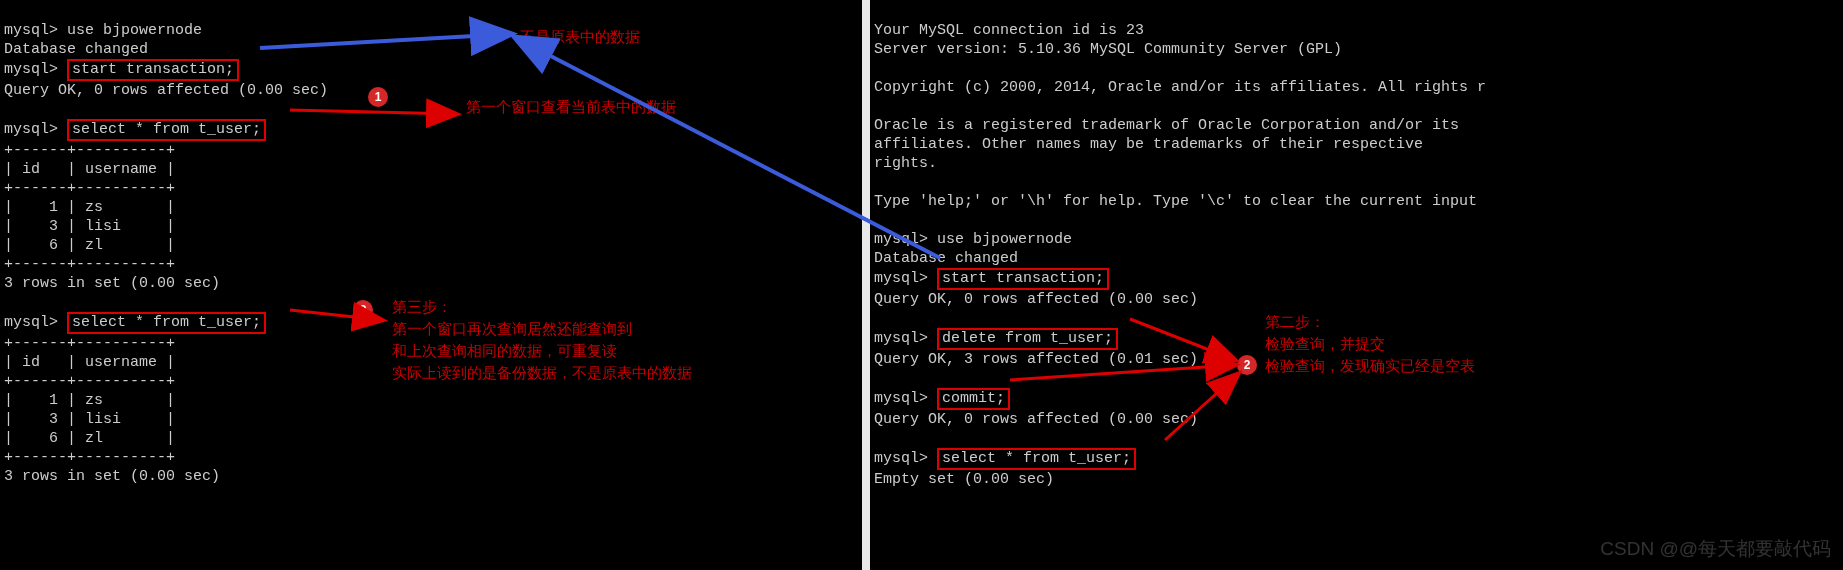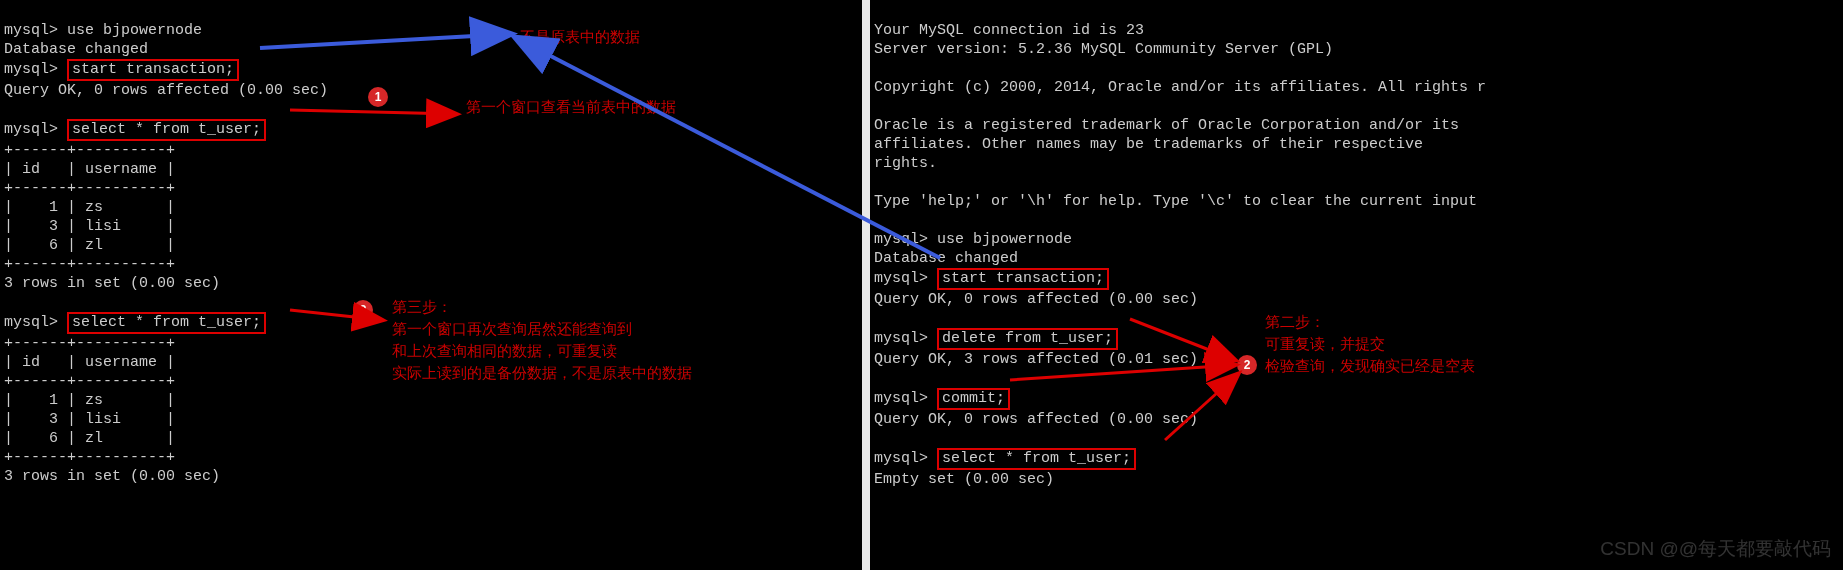--- a/index.html
+++ b/index.html
@@ -106,21 +106,21 @@
 <span class="tbl">|    1 | zs       |</span>
 <span class="tbl">|    3 | lisi     |</span>
 <span class="tbl">|    6 | zl       |</span>
 <span class="tbl">+------+----------+</span>
 <span>3 rows in set (0.00 sec)</span>
 </div>
 
 
 <div class="pane right">
 <span>Your MySQL connection id is 23</span>
-<span>Server version: 5.2.36 MySQL Community Server (GPL)</span>
+<span>Server version: 5.10.36 MySQL Community Server (GPL)</span>
 
 <span>Copyright (c) 2000, 2014, Oracle and/or its affiliates. All rights r</span>
 
 <span>Oracle is a registered trademark of Oracle Corporation and/or its</span>
 <span>affiliates. Other names may be trademarks of their respective</span>
 <span>rights.</span>
 
 <span>Type 'help;' or '\h' for help. Type '\c' to clear the current input </span>
 
 <span>mysql&gt; use bjpowernode</span>
@@ -147,21 +147,21 @@
 
 <div class="annot" style="left:392px; top:296px;">
   <div>第三步：</div>
   <div>第一个窗口再次查询居然还能查询到</div>
   <div>和上次查询相同的数据，可重复读</div>
   <div>实际上读到的是备份数据，不是原表中的数据</div>
 </div>
 
 <div class="annot" style="left:1265px; top:311px;">
   <div>第二步：</div>
-  <div>可重复读，并提交</div>
+  <div>检验查询，并提交</div>
   <div>检验查询，发现确实已经是空表</div>
 </div>
 
 
 <div class="badge" style="left:368px; top:87px;">1</div>
 <div class="badge" style="left:1237px; top:355px;">2</div>
 <div class="badge" style="left:353px; top:300px;">3</div>
 
 
 <svg class="overlay">

